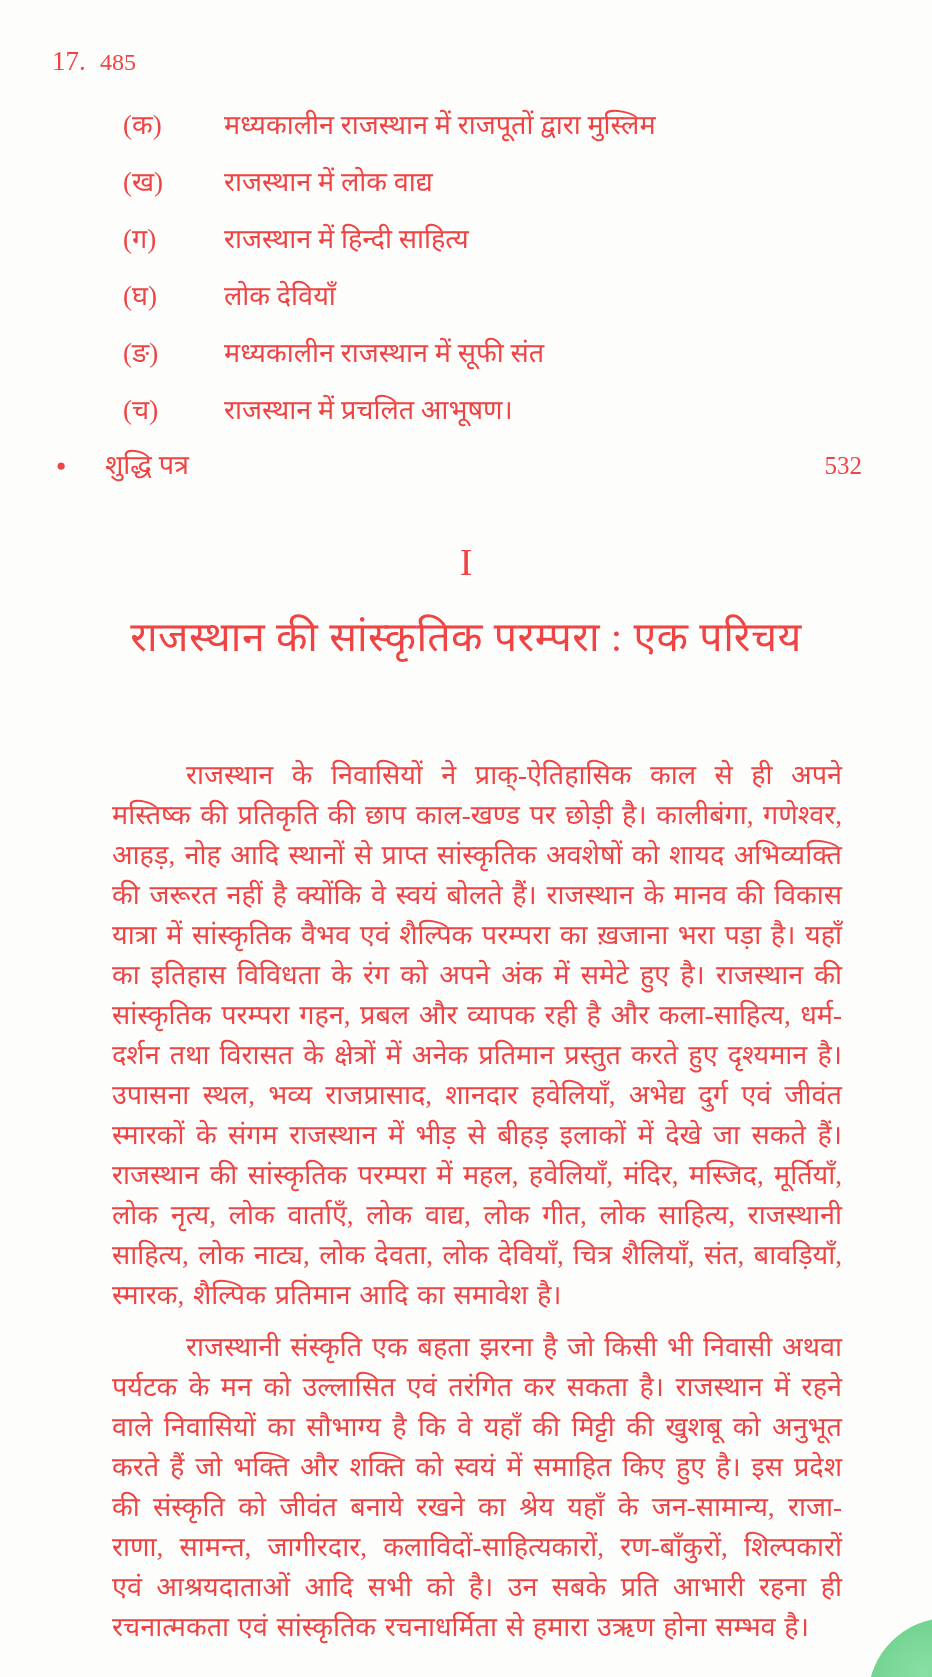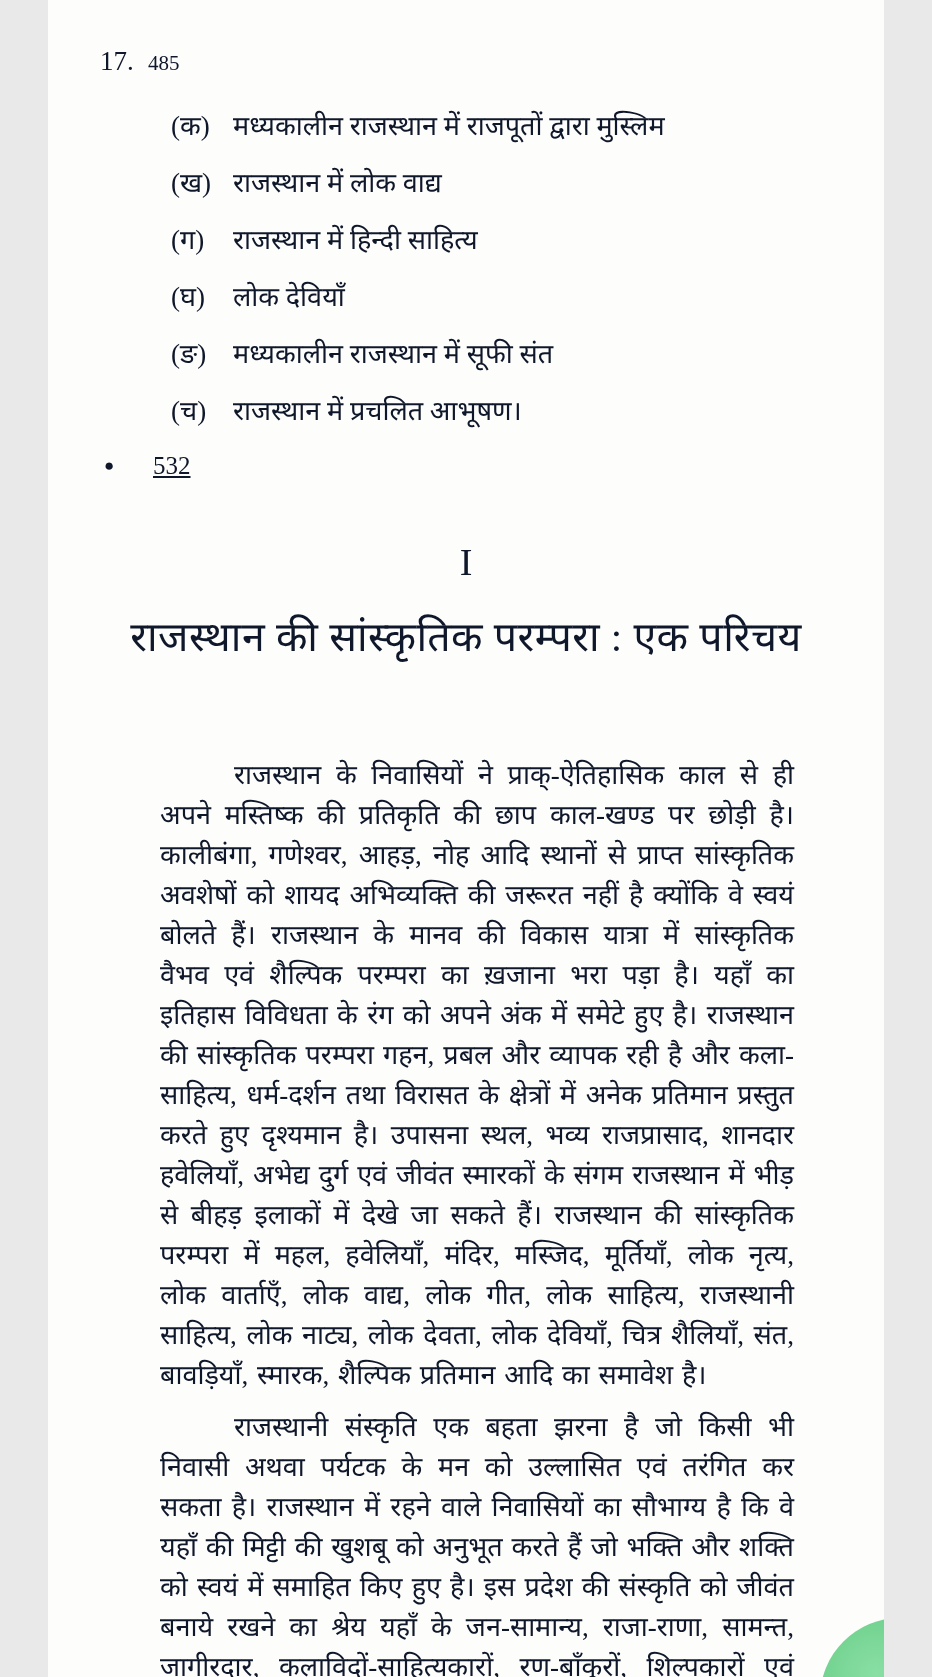--- a/index.html
+++ b/index.html
@@ -2,70 +2,70 @@
 <html lang="hi"><head>
 <meta charset="utf-8">
 <style>
   html, body {
     margin: 0;
     padding: 0;
     background: #e9e9e9;
   }
   .page {
     position: relative;
-    width: 836px;
+    width: 932px;
     height: 1677px;
     margin: 0 auto;
     background: #fdfdfc;
     overflow: hidden;
-    color: #0f172a;
+    color: #ef4444;
     font-family: "Liberation Serif", "DejaVu Serif", serif;
     box-sizing: border-box;
   }
 
   
   .toc-head {
     display: flex;
     align-items: baseline;
     margin: 44px 70px 0 52px;
     font-size: 27px;
     line-height: 34px;
   }
   .chap-num  { width: 48px; }
   .chap-title{ flex: 1; }
-  .chap-page { font-size: 21px; }
+  .chap-page { font-size: 24px; }
 
   
   .toc-list { margin: 18px 70px 0 123px; }
   .toc-item {
     display: flex;
     font-size: 27px;
     line-height: 57px;
   }
   .toc-item .lbl { width: 62px; flex: none; }
-  .toc-item .txt { flex: 1; }
+  .toc-item .txt { flex: 1; margin-left: 39px; }
   .toc-item .txt .cont { line-height: 50px; }
 
   
   .erratum {
     display: flex;
     align-items: baseline;
     margin: 6px 70px 0 56px;
     font-size: 27px;
     line-height: 40px;
   }
   .erratum .bullet {
     font-size: 17px;
     width: 49px;
     flex: none;
     position: relative;
     top: -3px;
   }
   .erratum .err-label { flex: 1; }
-  .erratum .err-page  { font-size: 25px; text-decoration: underline; }
+  .erratum .err-page  { font-size: 25px; }
 
   
   .section-numeral {
     text-align: center;
     margin-top: 52px;
     font-size: 38px;
     line-height: 42px;
     font-family: "Liberation Serif", "DejaVu Serif", serif;
   }
   .article-title {
@@ -143,20 +143,21 @@
 
     <div class="toc-item">
       <span class="lbl">(च)</span>
       <div class="txt">राजस्थान में प्रचलित आभूषण।</div>
     </div>
 
   </div>
 
   <div class="erratum">
     <span class="bullet">●</span>
+    <span class="err-label">शुद्धि पत्र</span>
     <span class="err-page">532</span>
   </div>
 
   <div class="section-numeral">I</div>
 
   <h1 class="article-title">राजस्थान की सांस्कृतिक परम्परा : एक परिचय</h1>
 
   <div class="body-text">
     <p>राजस्थान के निवासियों ने प्राक्-ऐतिहासिक काल से ही अपने मस्तिष्क की प्रतिकृति की छाप काल-खण्ड पर छोड़ी है। कालीबंगा, गणेश्वर, आहड़, नोह आदि स्थानों से प्राप्त सांस्कृतिक अवशेषों को शायद अभिव्यक्ति की जरूरत नहीं है क्योंकि वे स्वयं बोलते हैं। राजस्थान के मानव की विकास यात्रा में सांस्कृतिक वैभव एवं शैल्पिक परम्परा का ख़जाना भरा पड़ा है। यहाँ का इतिहास विविधता के रंग को अपने अंक में समेटे हुए है। राजस्थान की सांस्कृतिक परम्परा गहन, प्रबल और व्यापक रही है और कला-साहित्य, धर्म-दर्शन तथा विरासत के क्षेत्रों में अनेक प्रतिमान प्रस्तुत करते हुए दृश्यमान है। उपासना स्थल, भव्य राजप्रासाद, शानदार हवेलियाँ, अभेद्य दुर्ग एवं जीवंत स्मारकों के संगम राजस्थान में भीड़ से बीहड़ इलाकों में देखे जा सकते हैं। राजस्थान की सांस्कृतिक परम्परा में महल, हवेलियाँ, मंदिर, मस्जिद, मूर्तियाँ, लोक नृत्य, लोक वार्ताएँ, लोक वाद्य, लोक गीत, लोक साहित्य, राजस्थानी साहित्य, लोक नाट्य, लोक देवता, लोक देवियाँ, चित्र शैलियाँ, संत, बावड़ियाँ, स्मारक, शैल्पिक प्रतिमान आदि का समावेश है।</p>
     <p>राजस्थानी संस्कृति एक बहता झरना है जो किसी भी निवासी अथवा पर्यटक के मन को उल्लासित एवं तरंगित कर सकता है। राजस्थान में रहने वाले निवासियों का सौभाग्य है कि वे यहाँ की मिट्टी की खुशबू को अनुभूत करते हैं जो भक्ति और शक्ति को स्वयं में समाहित किए हुए है। इस प्रदेश की संस्कृति को जीवंत बनाये रखने का श्रेय यहाँ के जन-सामान्य, राजा-राणा, सामन्त, जागीरदार, कलाविदों-साहित्यकारों, रण-बाँकुरों, शिल्पकारों एवं आश्रयदाताओं आदि सभी को है। उन सबके प्रति आभारी रहना ही रचनात्मकता एवं सांस्कृतिक रचनाधर्मिता से हमारा उऋण होना सम्भव है।</p>

